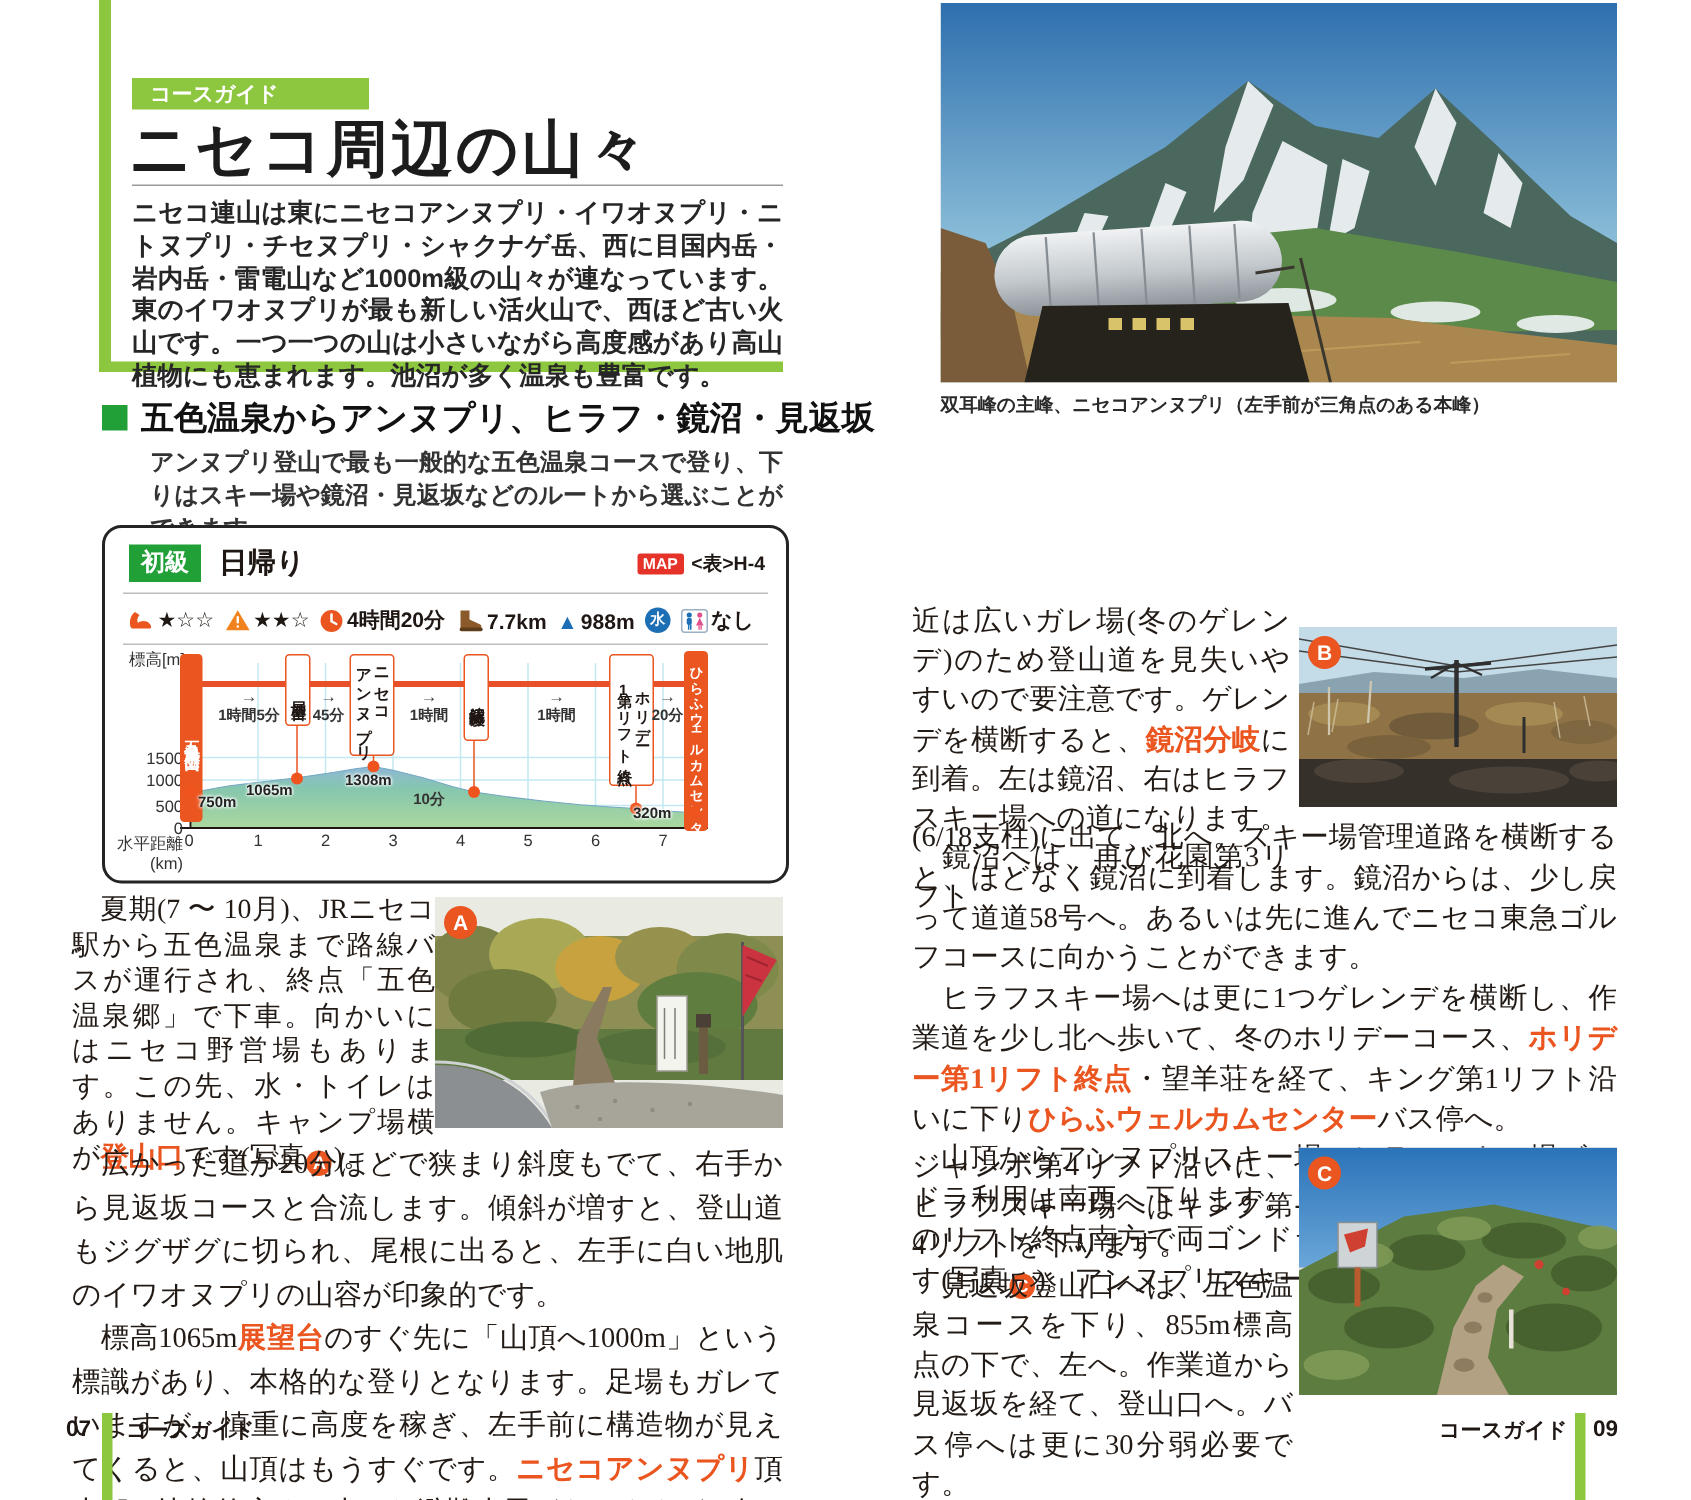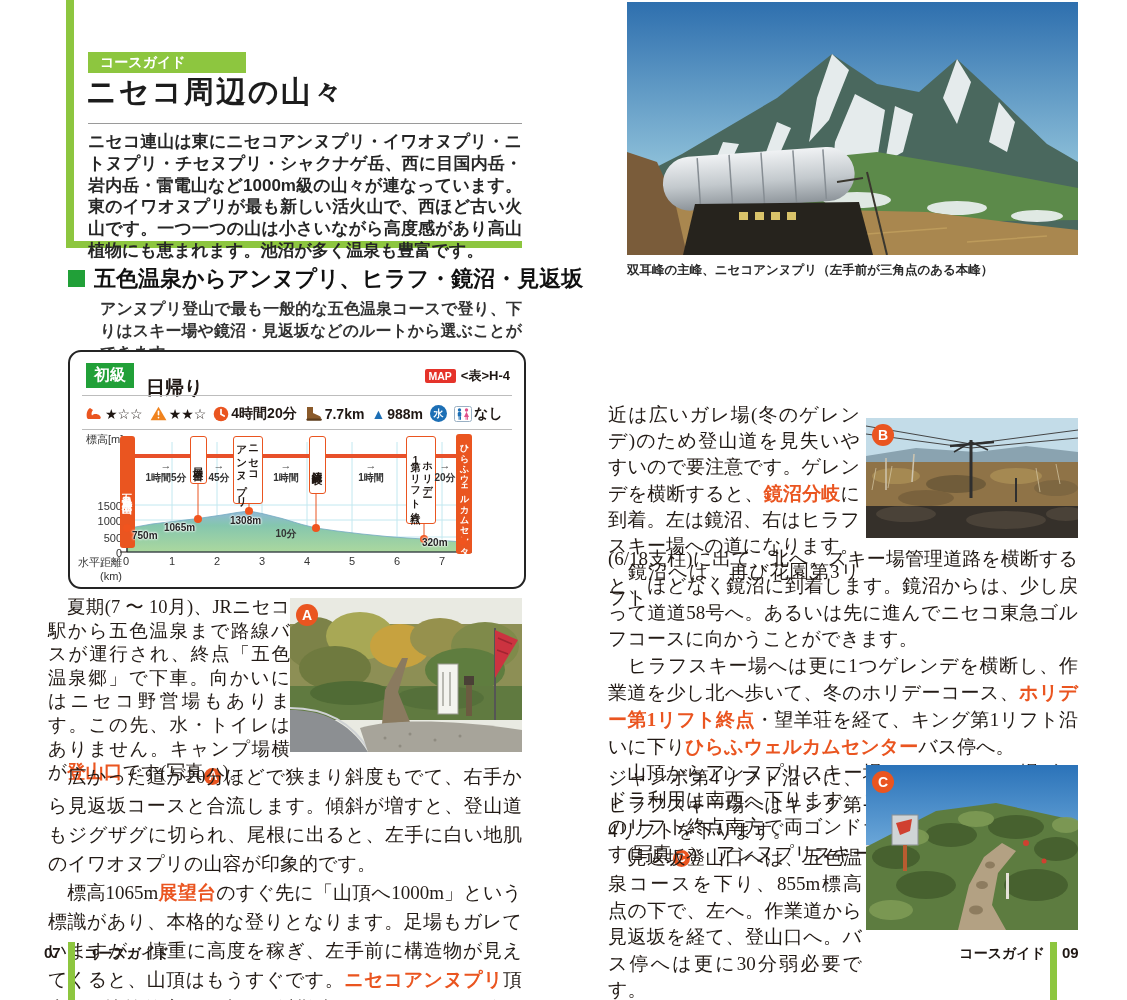--- a/index.html
+++ b/index.html
@@ -12,21 +12,21 @@
   .hl{color:#ea5520;font-weight:bold;}
   .pbadge{display:inline-flex;width:17px;height:17px;border-radius:50%;background:#ea5520;color:#fff;
           font:bold 12px/17px "Liberation Sans","DejaVu Sans",sans-serif;align-items:center;justify-content:center;
           vertical-align:-2px;margin:0 1px;}
   .photo-badge{position:absolute;left:6px;top:6px;width:22px;height:22px;border-radius:50%;background:#ea5520;
           color:#fff;font:bold 14px/22px "Liberation Sans","DejaVu Sans",sans-serif;text-align:center;z-index:5;}
   .photo{overflow:hidden;background:#ddd;}
   .photo svg{display:block;}
   
   .eyebrow{background:#8dc63f;color:#fff;font-weight:bold;font-size:14px;line-height:21px;padding-left:12px;}
-  .page-title{font-size:30px;font-weight:bold;letter-spacing:2px;color:#1c1c1c;}
+  .page-title{font-size:41px;font-weight:bold;letter-spacing:2px;color:#1c1c1c;}
   .rule{background:#9a9a9a;}
   .intro{font-size:17px;line-height:21.8px;font-weight:600;color:#262626;text-align:justify;}
   .sec-square{background:#21a038;}
   .sec-head{font-size:22px;font-weight:bold;color:#111;}
   .sec-lead{font-size:16px;line-height:22px;font-weight:600;color:#333;text-align:justify;}
   
   .card{border:2px solid #242424;border-radius:13px;background:#fff;}
   .lvl-badge{background:#21a038;color:#fff;font-weight:bold;font-size:16px;padding:2px 8px;}
   .card-type{font-size:19px;font-weight:bold;}
   .map-badge{background:#e5332a;color:#fff;font-weight:bold;font-size:10.5px;padding:1px 4px;border-radius:2px;}
@@ -67,21 +67,21 @@
   <div class="abs page-title" style="left:86px;top:72px;">ニセコ周辺の山々</div>
   <div class="abs rule" style="left:88px;top:123px;width:434px;height:1px;"></div>
   <div class="abs intro" style="left:88px;top:131px;width:434px;">ニセコ連山は東にニセコアンヌプリ・イワオヌプリ・ニトヌプリ・チセヌプリ・シャクナゲ岳、西に目国内岳・岩内岳・雷電山など1000m級の山々が連なっています。東のイワオヌプリが最も新しい活火山で、西ほど古い火山です。一つ一つの山は小さいながら高度感があり高山植物にも恵まれます。池沼が多く温泉も豊富です。</div>
 
   <div class="abs sec-square" style="left:68px;top:270px;width:17px;height:17px;"></div>
   <div class="abs sec-head" style="left:94px;top:264px;">五色温泉からアンヌプリ、ヒラフ・鏡沼・見返坂</div>
   <div class="abs sec-lead" style="left:100px;top:298px;width:422px;">アンヌプリ登山で最も一般的な五色温泉コースで登り、下りはスキー場や鏡沼・見返坂などのルートから選ぶことができます。</div>
 
   <div class="abs card" style="left:68px;top:350px;width:454px;height:235px;">
     <div class="abs lvl-badge" style="left:16px;top:11px;">初級</div>
-    <div class="abs card-type" style="left:76px;top:23px;">日帰り</div>
+    <div class="abs card-type" style="left:76px;top:10px;">日帰り</div>
     <div class="abs" style="right:14px;top:15px;display:flex;align-items:center;gap:5px;">
       <span class="map-badge">MAP</span>
       <span class="map-ref">&lt;表&gt;H-4</span>
     </div>
     <div class="abs divider" style="left:12px;top:43px;width:430px;"></div>
 
     <div class="abs stats" style="left:15px;top:49px;height:25px;">
       <span class="st">
         <svg width="18" height="15" viewBox="0 0 18 15">
             <path d="M2 12 C1 8 2 4 5 2 L8 4 C6.3 6 6.2 8 7 9.4 C9 7.6 12.6 7.6 14.6 9.6 C16.4 11.4 15.8 13 14.8 13 L3 13 Z" fill="#ea5520"></path>

